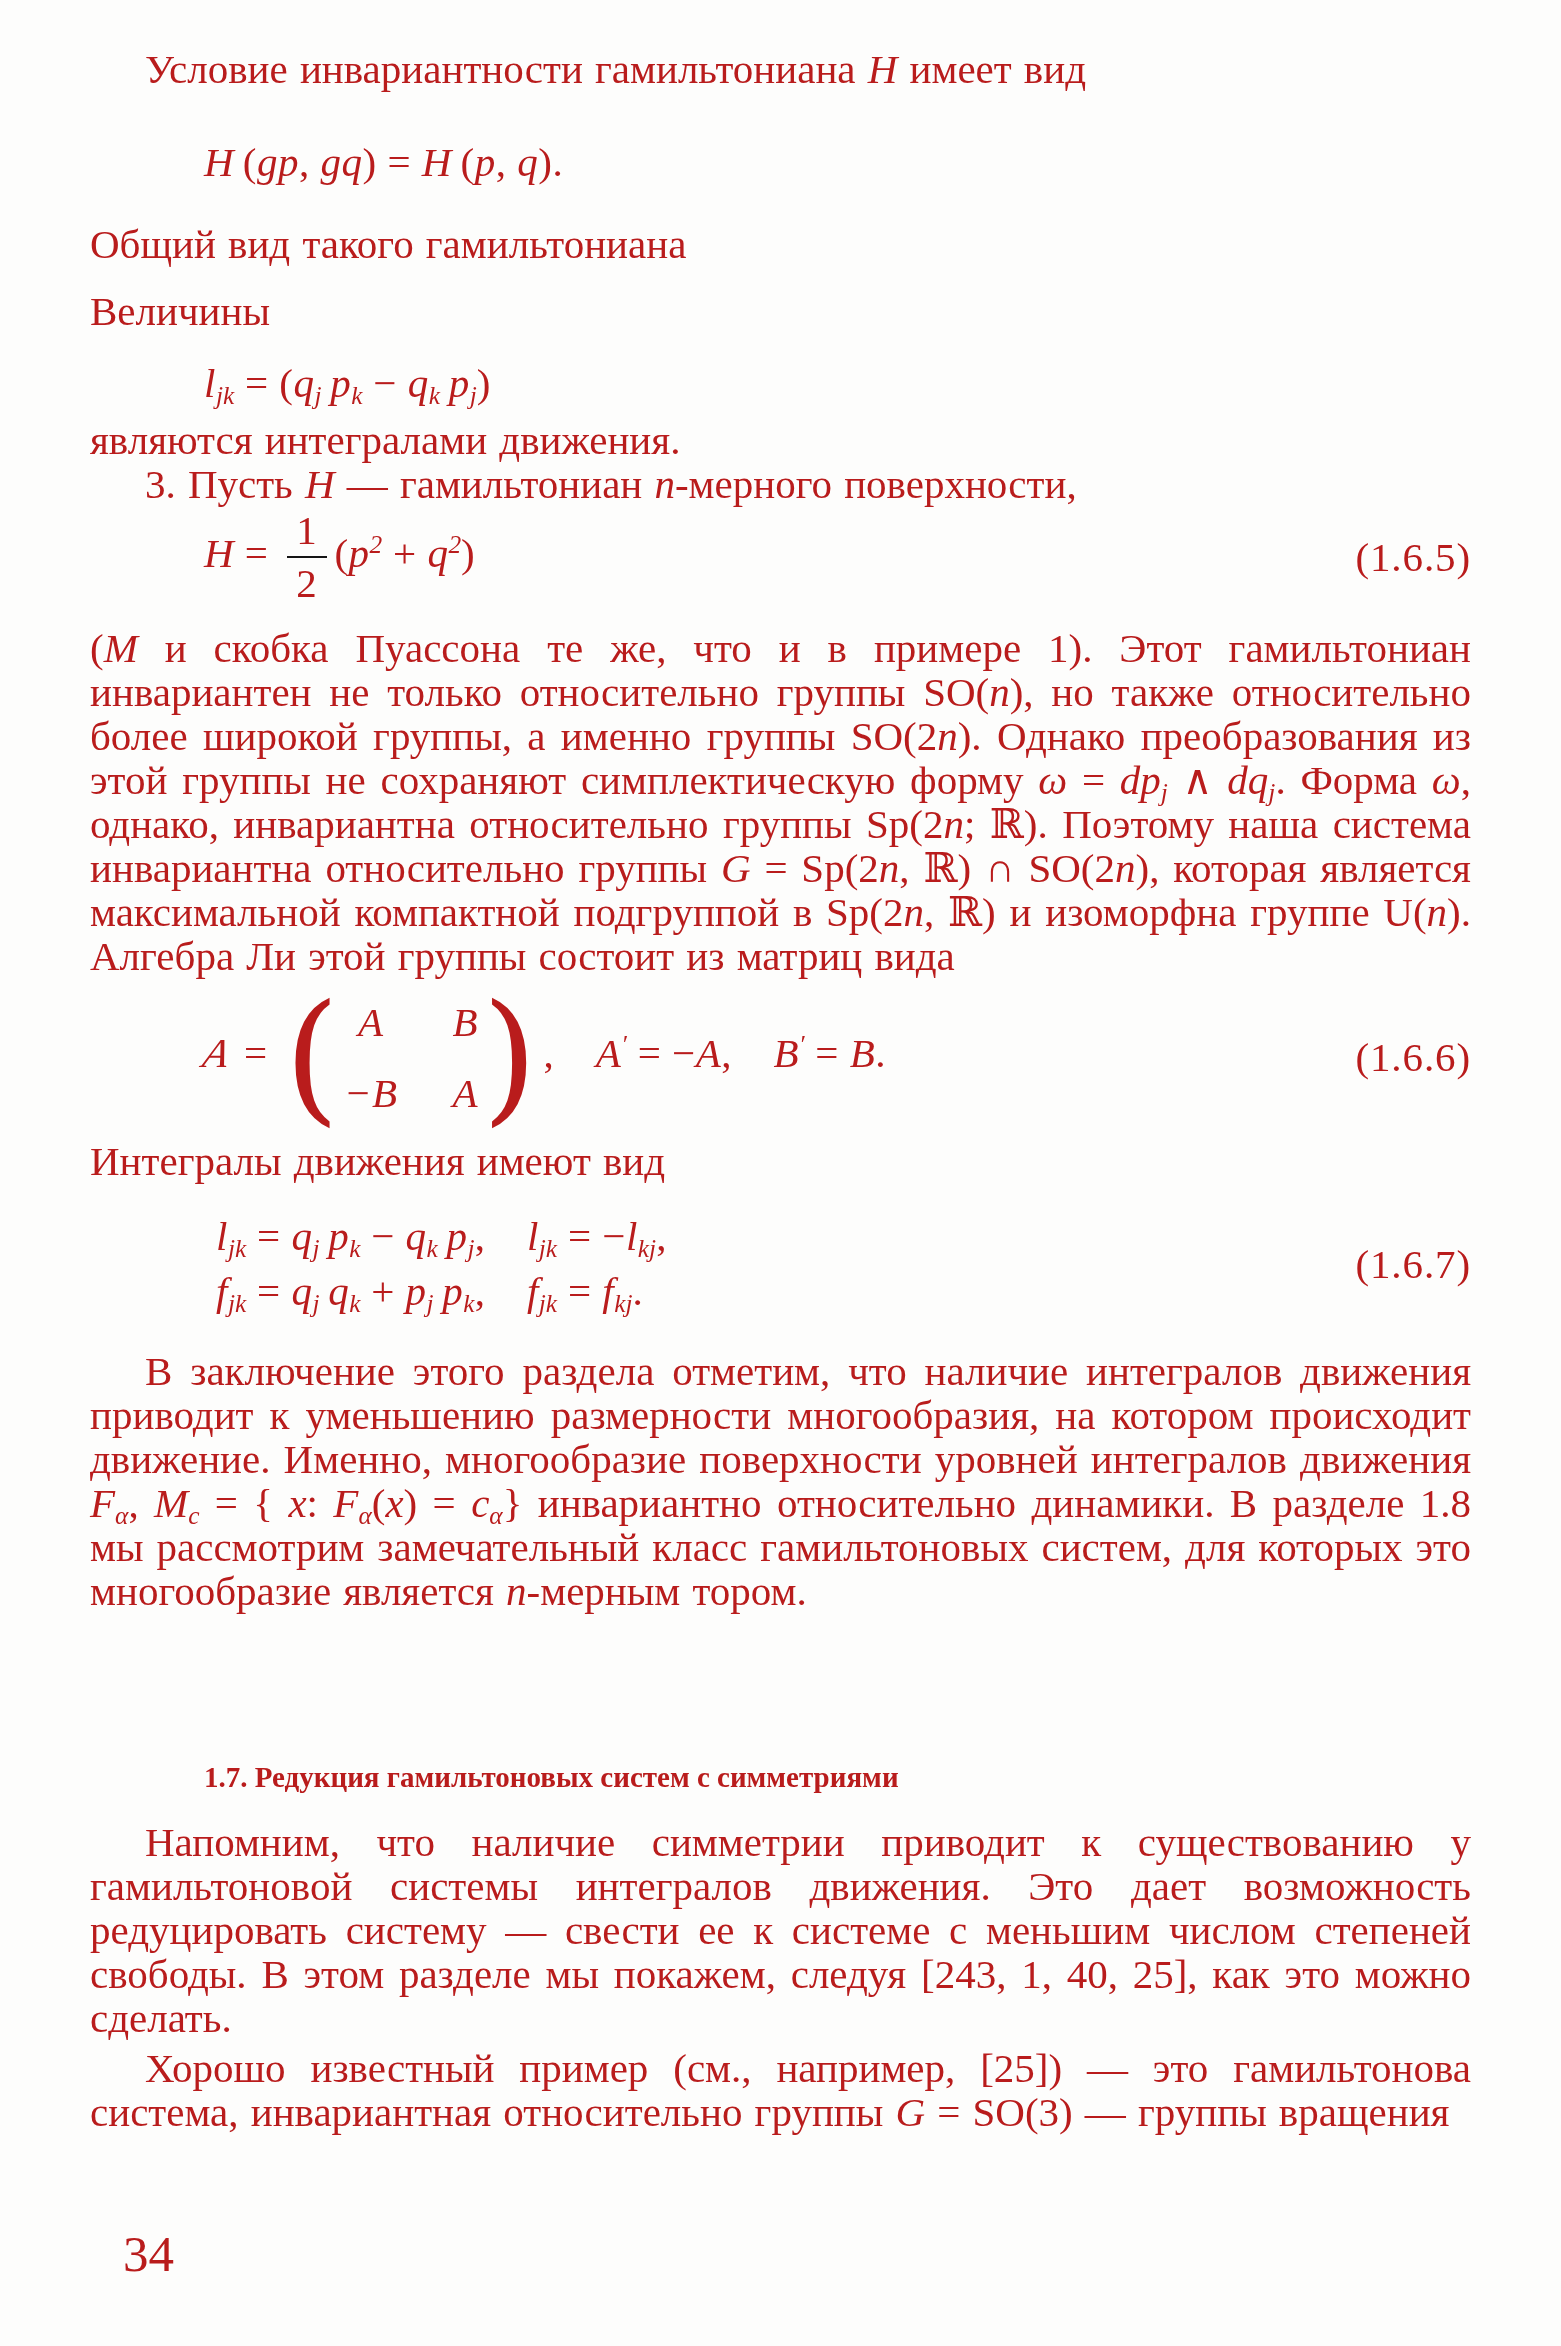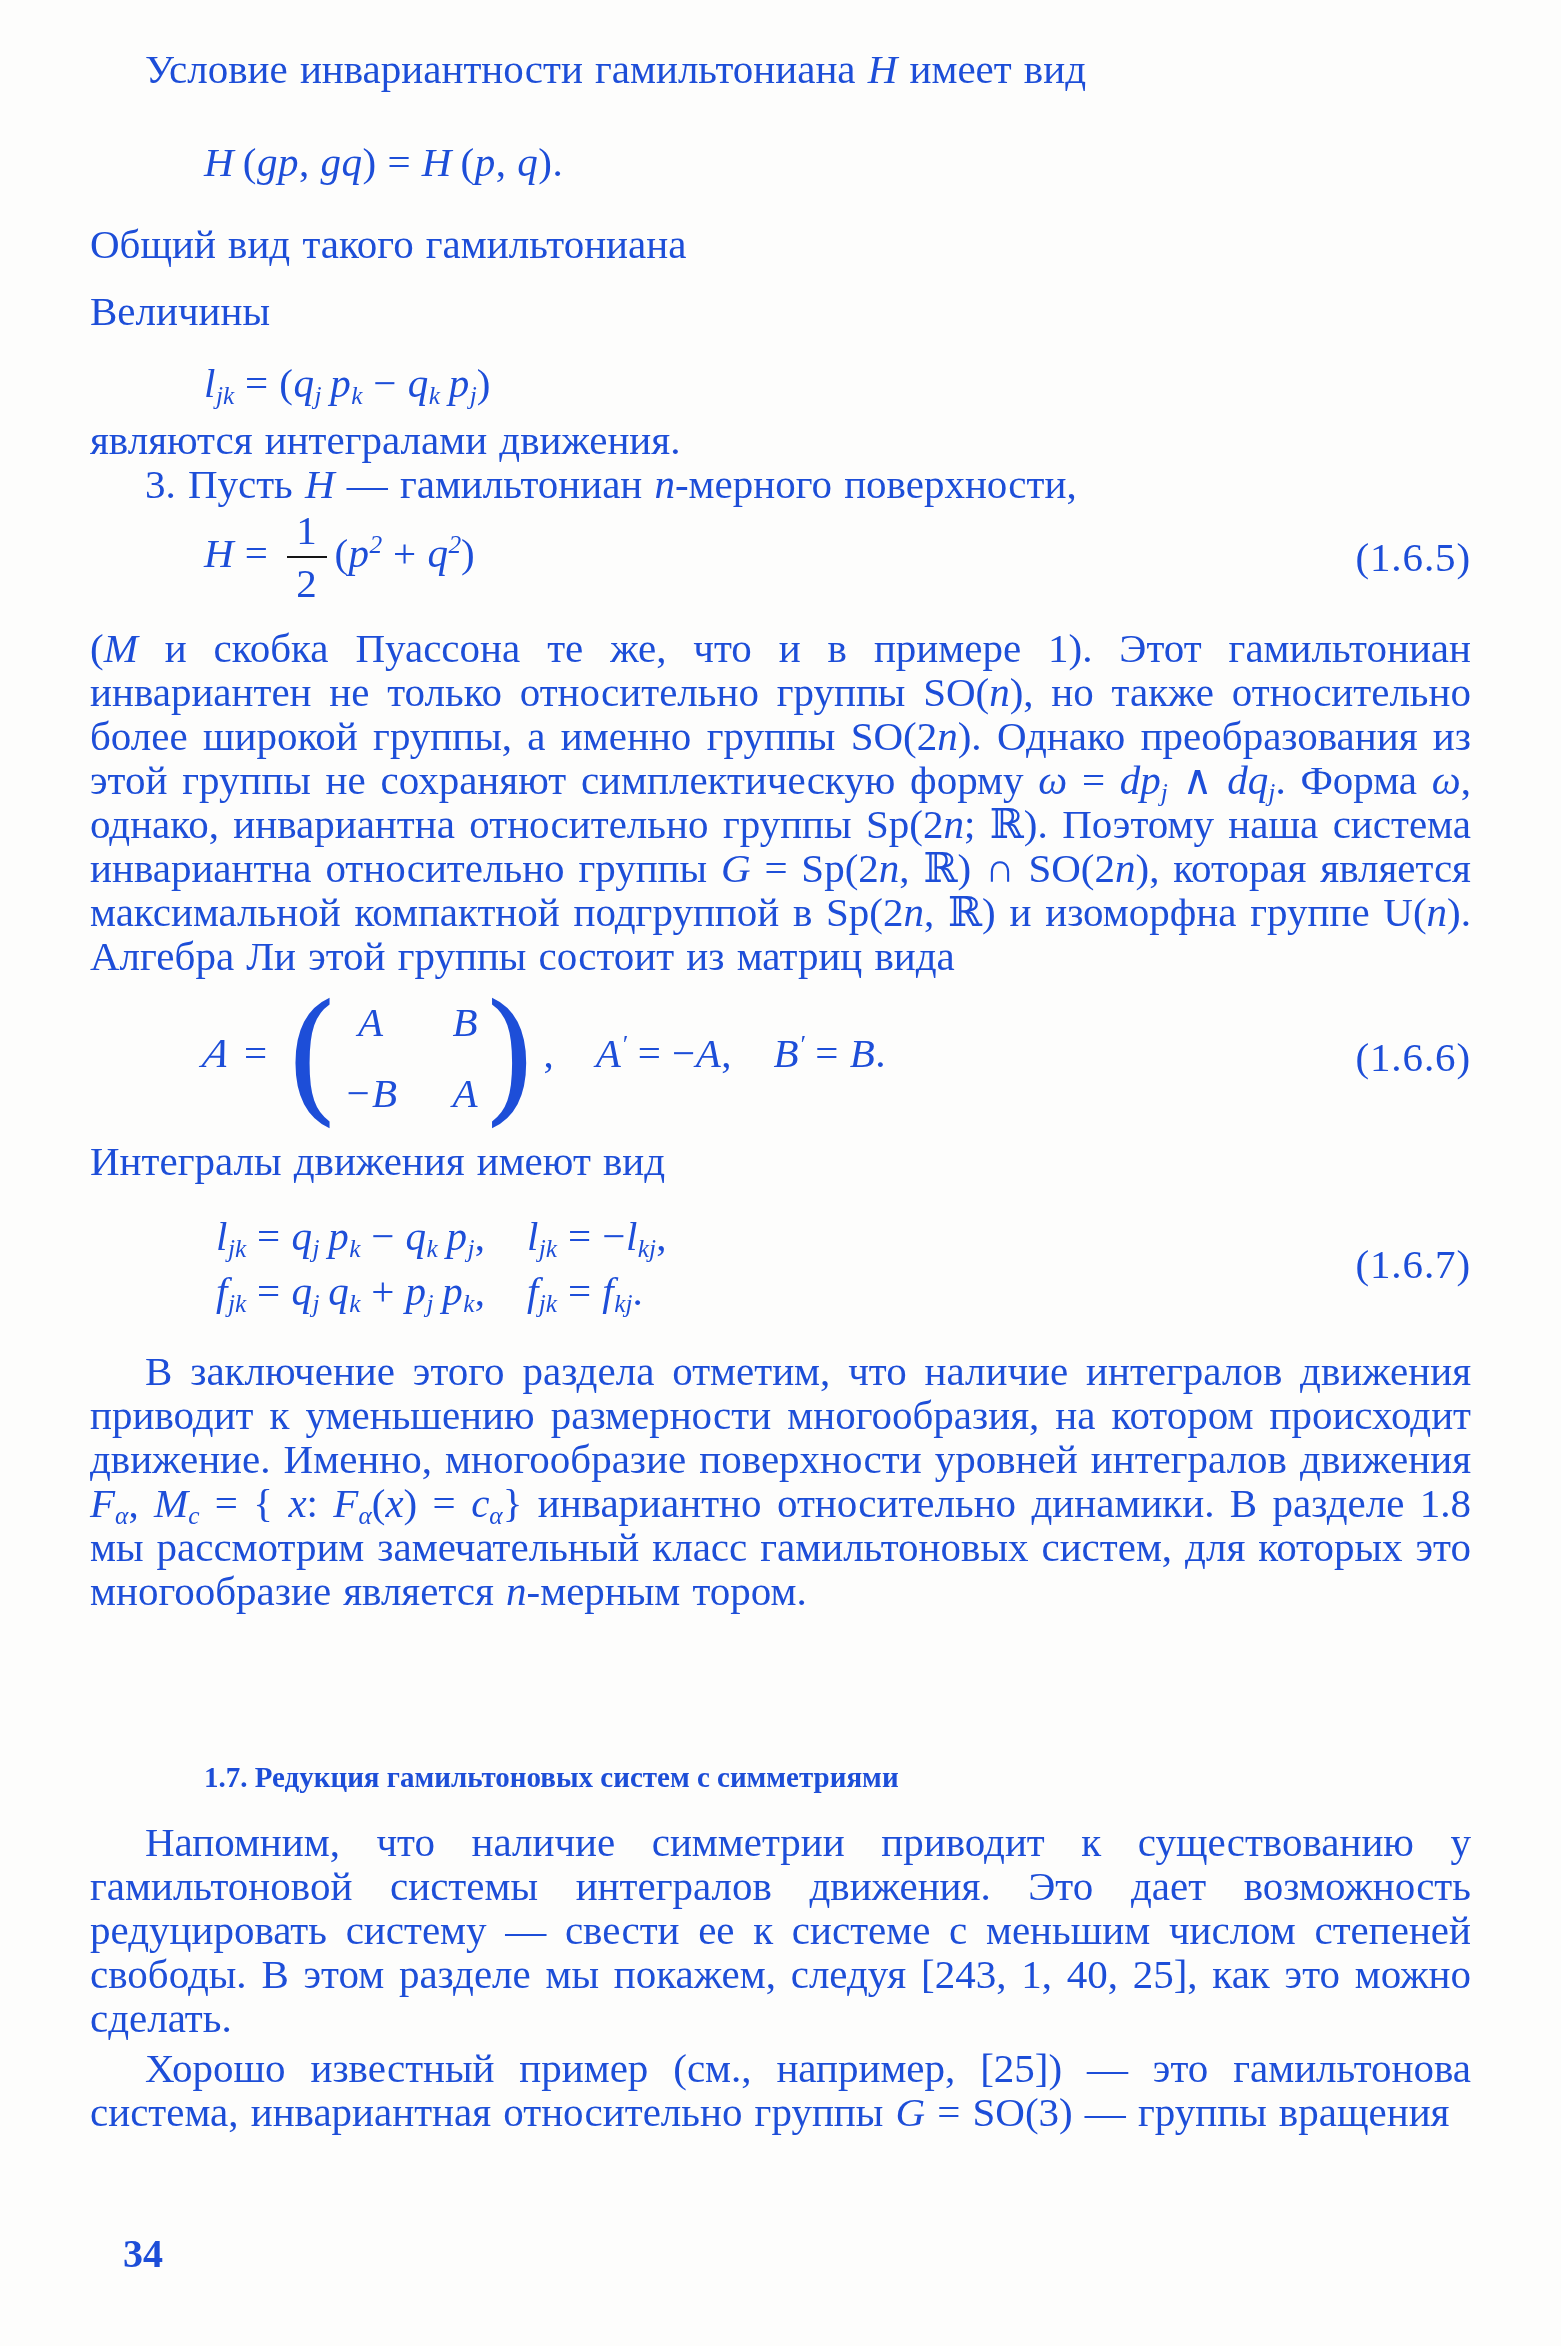--- a/index.html
+++ b/index.html
@@ -1,20 +1,20 @@
 <!DOCTYPE html>
 <html style="font-size:15px"><head>
 <meta charset="utf-8">
 <style>
   html,body{margin:0;padding:0;background:#fdfdfc;}
   .page{
     position:relative;
     width:1561px;height:2347px;
     background:#fdfdfc;
-    color:#1d4ed8;
+    color:#b91c1c;
     font-family:"Liberation Serif","DejaVu Serif","DejaVu Sans",serif;
     font-size:41px;line-height:44px;
     overflow:hidden;
   }
   .content{padding:47px 90px 0 90px;}
   p.para{margin:0;text-align:justify;word-spacing:1.9px;}
   p.flush{text-align:left;}
   .ind{text-indent:55px;}
   .eqrow{display:flex;align-items:center;padding-left:114px;}
   .eq{white-space:nowrap;letter-spacing:0.5px;}
@@ -26,21 +26,21 @@
   .scr{font-style:italic;display:inline-block;transform:skewX(-12deg);padding-right:3.8px;}
   .sub{font-style:italic;font-size:0.62em;vertical-align:-0.28em;line-height:0;letter-spacing:0;}
   .sup{font-style:italic;font-size:0.62em;vertical-align:0.55em;line-height:0;letter-spacing:0;}
   .frac{display:inline-flex;flex-direction:column;align-items:center;vertical-align:middle;line-height:1.02;margin:0 7.6px;}
   .frac .num{padding:0 9.5px 4.7px;border-bottom:2.8px solid #151515;}
   .frac .den{padding-top:4.7px;}
   .mat{display:inline-flex;align-items:center;vertical-align:middle;margin:0 5.7px;}
   .mat .paren{font-size:142px;line-height:0.85;font-weight:400;font-family:"DejaVu Serif",serif;}
   .matgrid{display:inline-grid;grid-template-columns:auto auto;column-gap:55px;row-gap:26.5px;text-align:center;font-style:italic;margin:0 3.8px;}
   .heading{font-weight:bold;margin:0 0 0 114px;text-align:left;}
-  .pagenum{position:absolute;left:123px;top:2232px;font-weight:bold;font-size:40px;}
+  .pagenum{position:absolute;left:123px;top:2232px;font-weight:normal;font-size:51px;}
 </style>
 </head>
 <body>
 
 <div class="page">
   <div class="content">
 
     <p class="para ind"><span class="t">Условие инвариантности гамильтониана </span><span class="i">H</span><span class="t"> имеет вид</span></p>
 
     <div class="eqrow" style="margin-top:49px">

